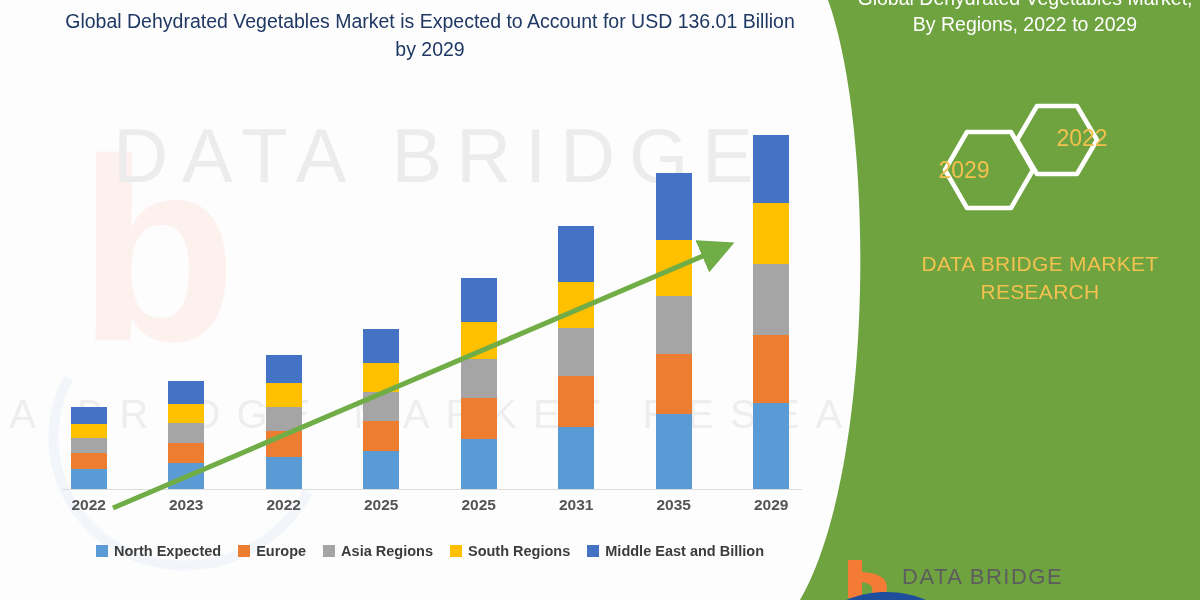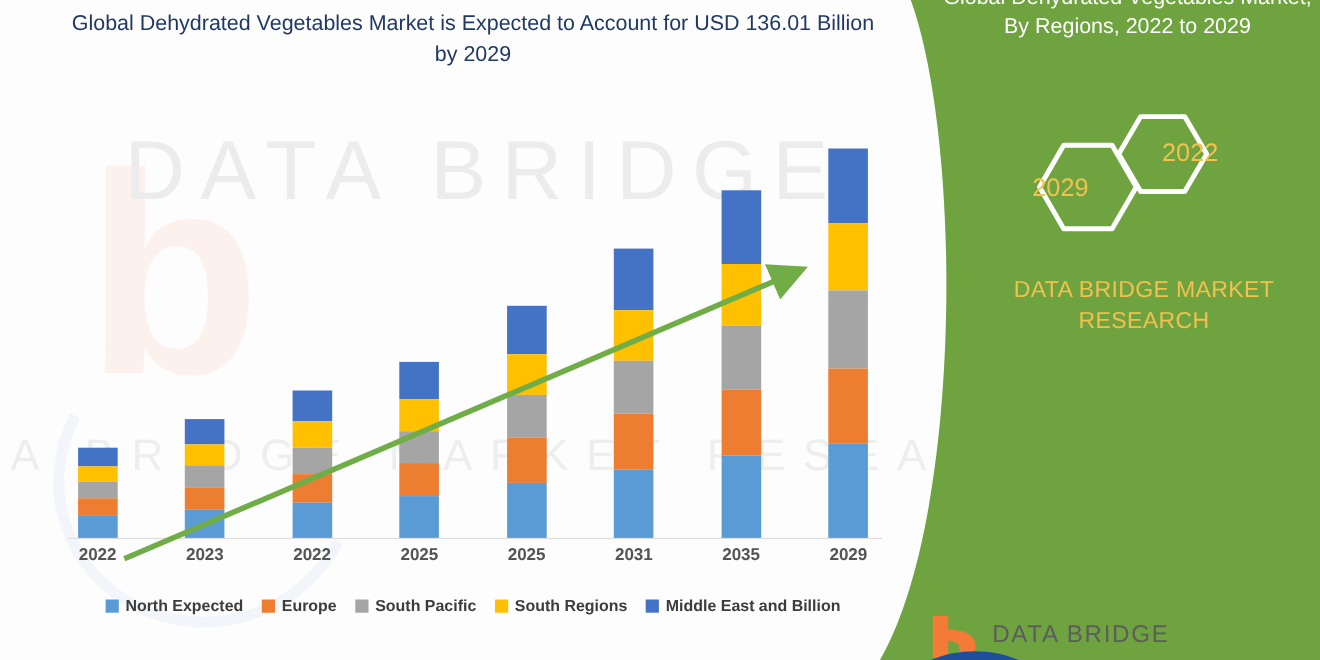--- a/index.html
+++ b/index.html
@@ -212,21 +212,21 @@
         <div class="leg-item">
           <span class="leg-sw" style="background: rgb(91, 155, 213);"></span>
           <span class="leg-tx">North Expected</span>
         </div>
         <div class="leg-item">
           <span class="leg-sw" style="background: rgb(237, 125, 49);"></span>
           <span class="leg-tx">Europe</span>
         </div>
         <div class="leg-item">
           <span class="leg-sw" style="background: rgb(165, 165, 165);"></span>
-          <span class="leg-tx">South Pacific</span>
+          <span class="leg-tx">Asia Regions</span>
         </div>
         <div class="leg-item">
           <span class="leg-sw" style="background: rgb(255, 192, 0);"></span>
           <span class="leg-tx">South Regions</span>
         </div>
         <div class="leg-item">
           <span class="leg-sw" style="background: rgb(68, 114, 196);"></span>
           <span class="leg-tx">Middle East and Billion</span>
         </div>
       </div>

